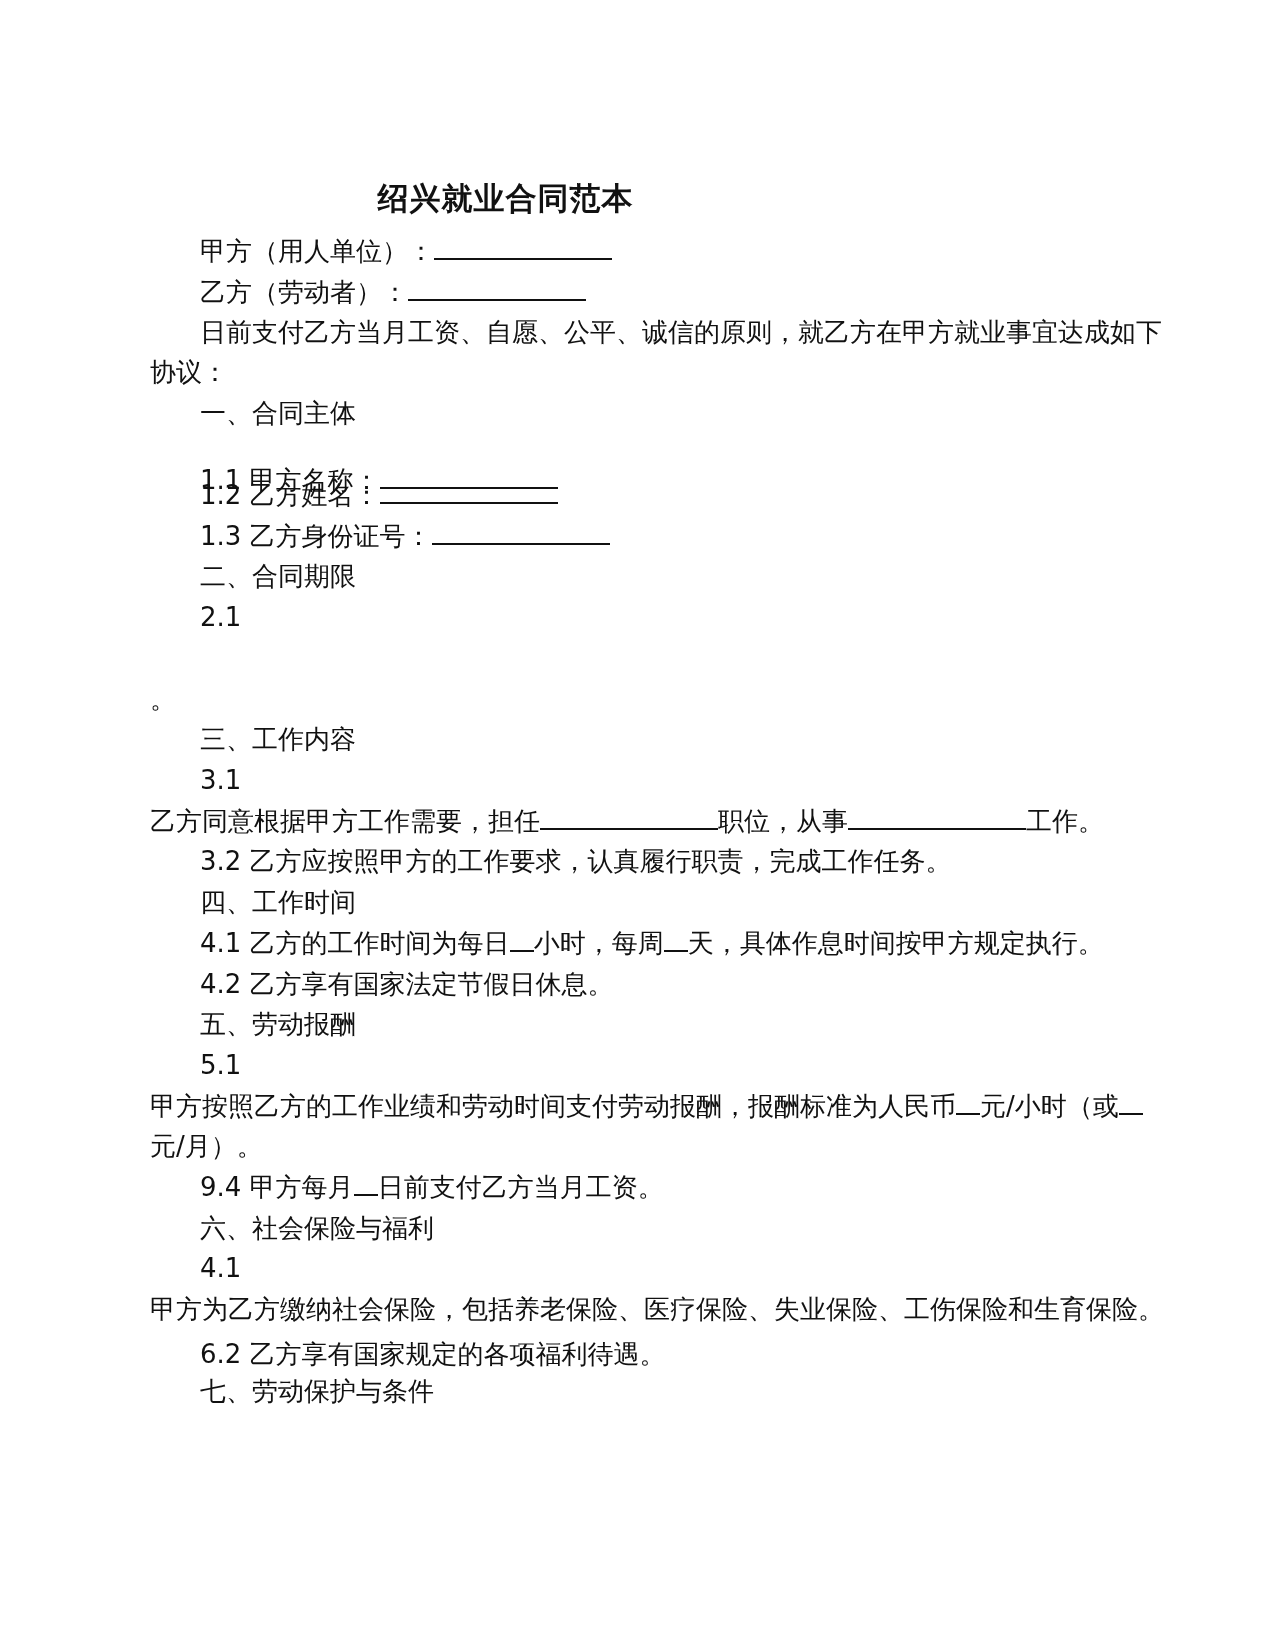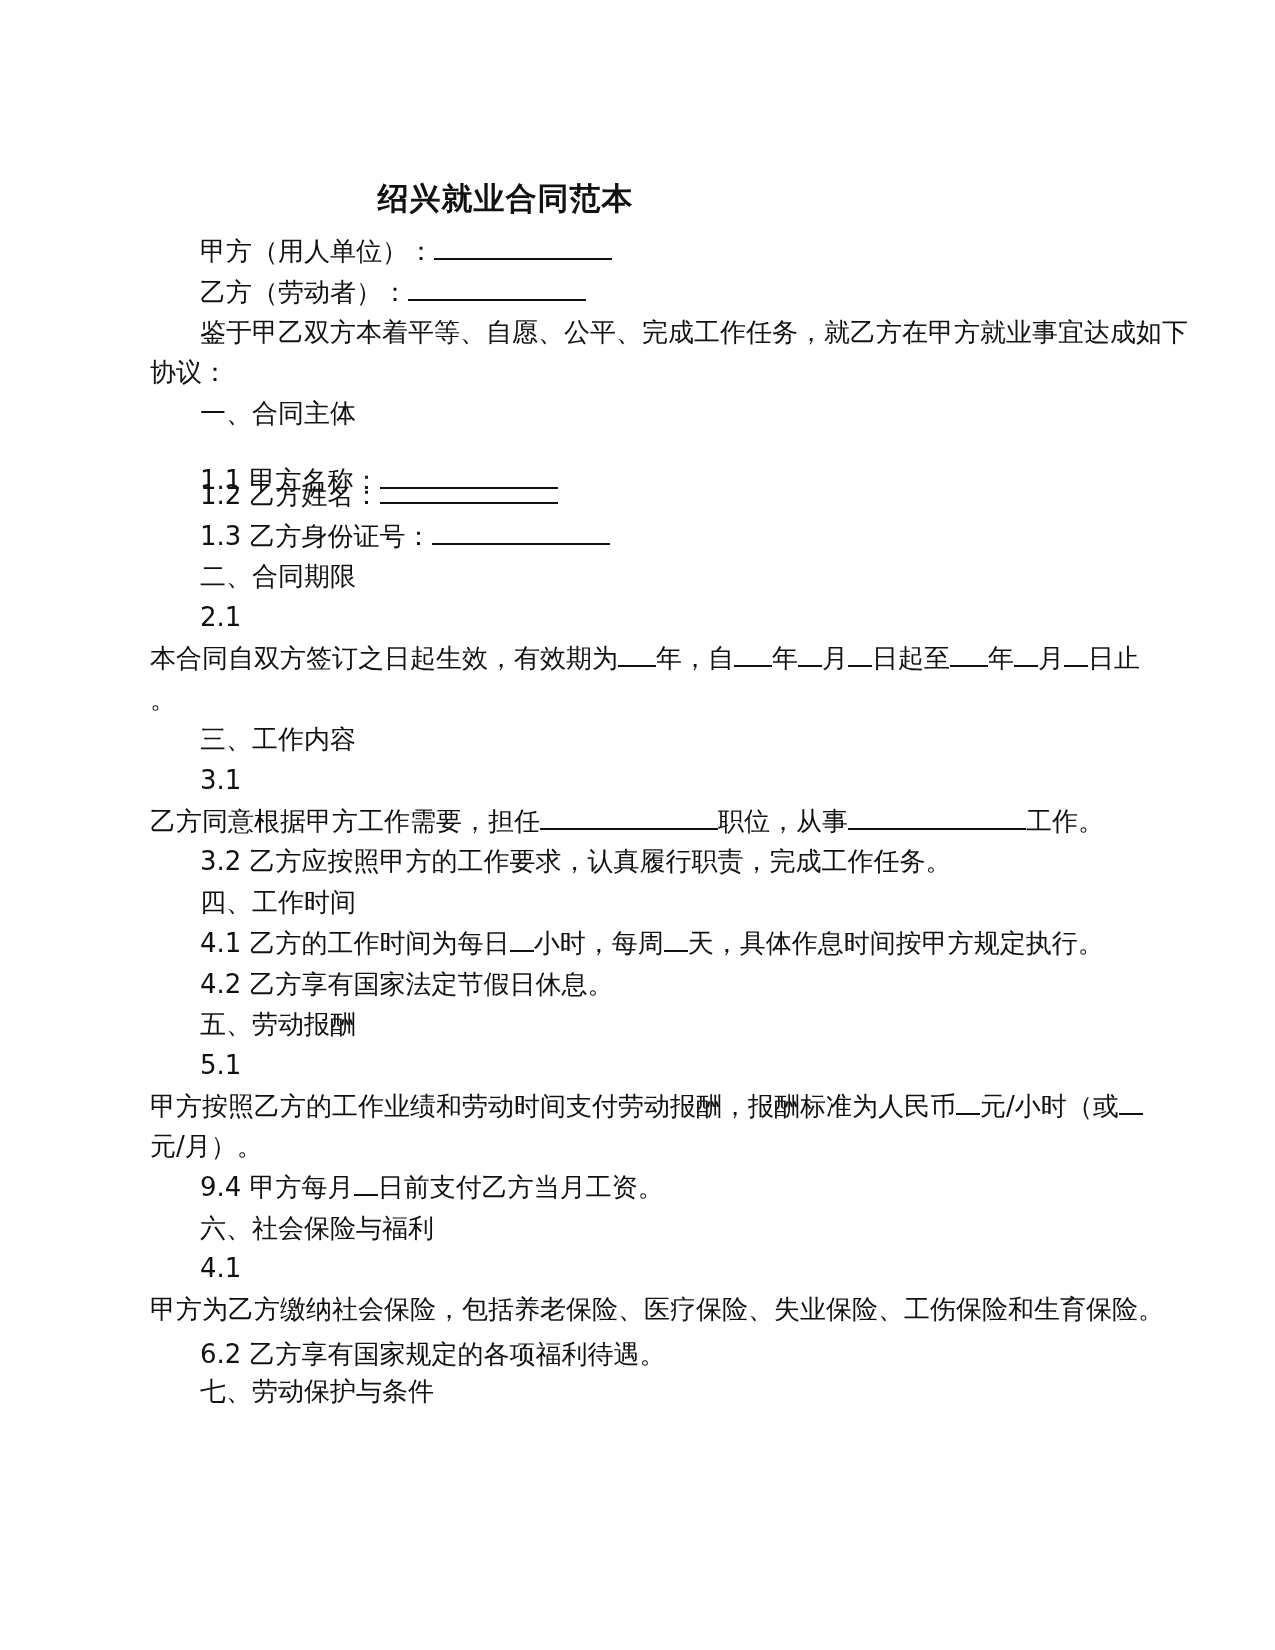--- a/index.html
+++ b/index.html
@@ -21,39 +21,36 @@
 
 <div class="page">
   <div class="title">绍兴就业合同范本</div>
 
   <div class="line ind" style="top:236px">
     <span>甲方（用人单位）：</span><span class="blank b-long"></span>
   </div>
   <div class="line ind" style="top:277px">
     <span>乙方（劳动者）：</span><span class="blank b-long"></span>
   </div>
-  <div class="line ind" style="top:317px">鉴于甲乙双方本着平等、自愿、公平、完成工作任务，就乙方在甲方就业事宜达成如下</div>
+  <div class="line ind" style="top:317px">日前支付乙方当月工资、自愿、公平、诚信的原则，就乙方在甲方就业事宜达成如下</div>
   <div class="line flush" style="top:357px">协议：</div>
 
   <div class="line ind" style="top:398px">一、合同主体</div>
   <div class="line ind" style="top:465px">
     <span>1.1 甲方名称：</span><span class="blank b-long"></span>
   </div>
   <div class="line ind" style="top:480px">
     <span>1.2 乙方姓名：</span><span class="blank b-long"></span>
   </div>
   <div class="line ind" style="top:521px">
     <span>1.3 乙方身份证号：</span><span class="blank b-long"></span>
   </div>
 
   <div class="line ind" style="top:561px">二、合同期限</div>
   <div class="line ind" style="top:602px">2.1</div>
-  <div class="line flush" style="top:643px">
-    <span>本合同自双方签订之日起生效，有效期为</span><span class="blank b-mid"></span><span>年，自</span><span class="blank b-mid"></span><span>年</span><span class="blank b-short"></span><span>月</span><span class="blank b-short"></span><span>日起至</span><span class="blank b-mid"></span><span>年</span><span class="blank b-short"></span><span>月</span><span class="blank b-short"></span><span>日止</span>
-  </div>
   <div class="line flush" style="top:684px">。</div>
 
   <div class="line ind" style="top:724px">三、工作内容</div>
   <div class="line ind" style="top:765px">3.1</div>
   <div class="line flush" style="top:806px">
     <span>乙方同意根据甲方工作需要，担任</span><span class="blank b-long"></span><span>职位，从事</span><span class="blank b-long"></span><span>工作。</span>
   </div>
   <div class="line ind" style="top:846px">3.2 乙方应按照甲方的工作要求，认真履行职责，完成工作任务。</div>
 
   <div class="line ind" style="top:887px">四、工作时间</div>

